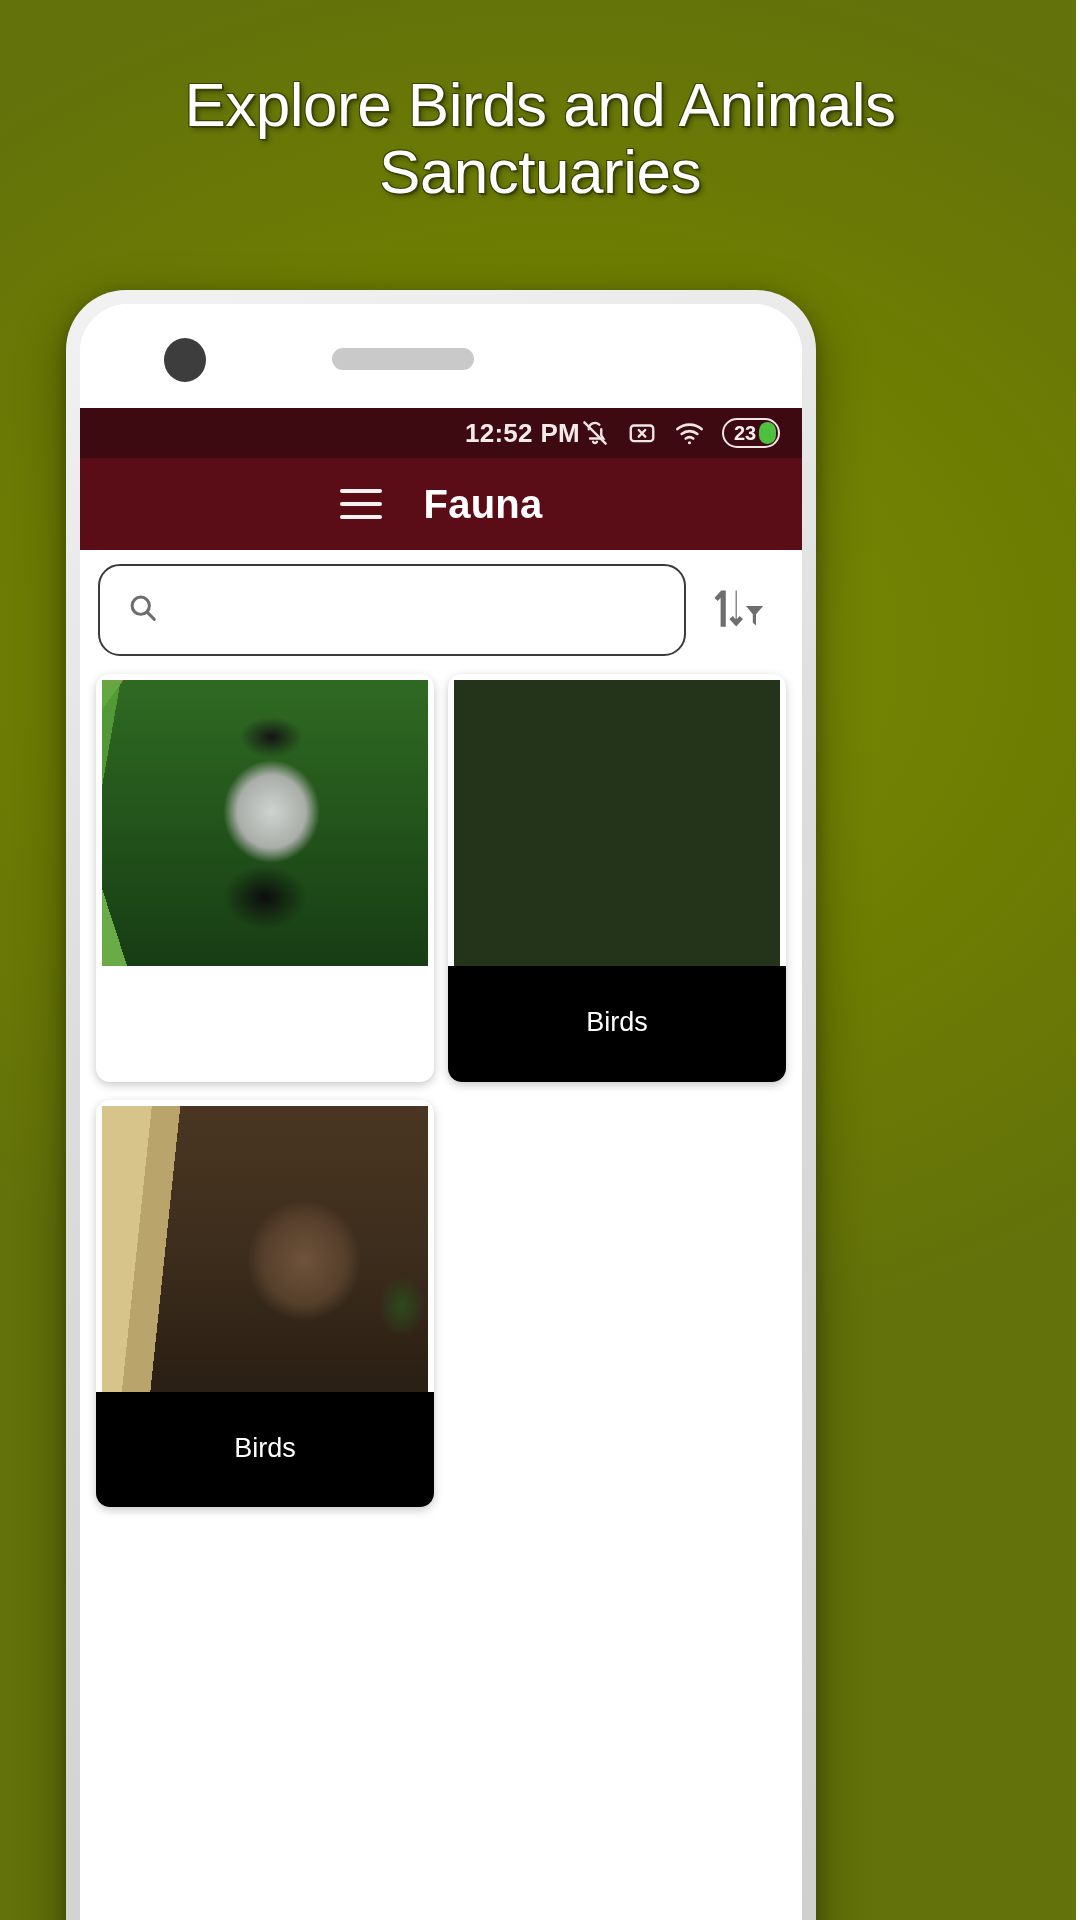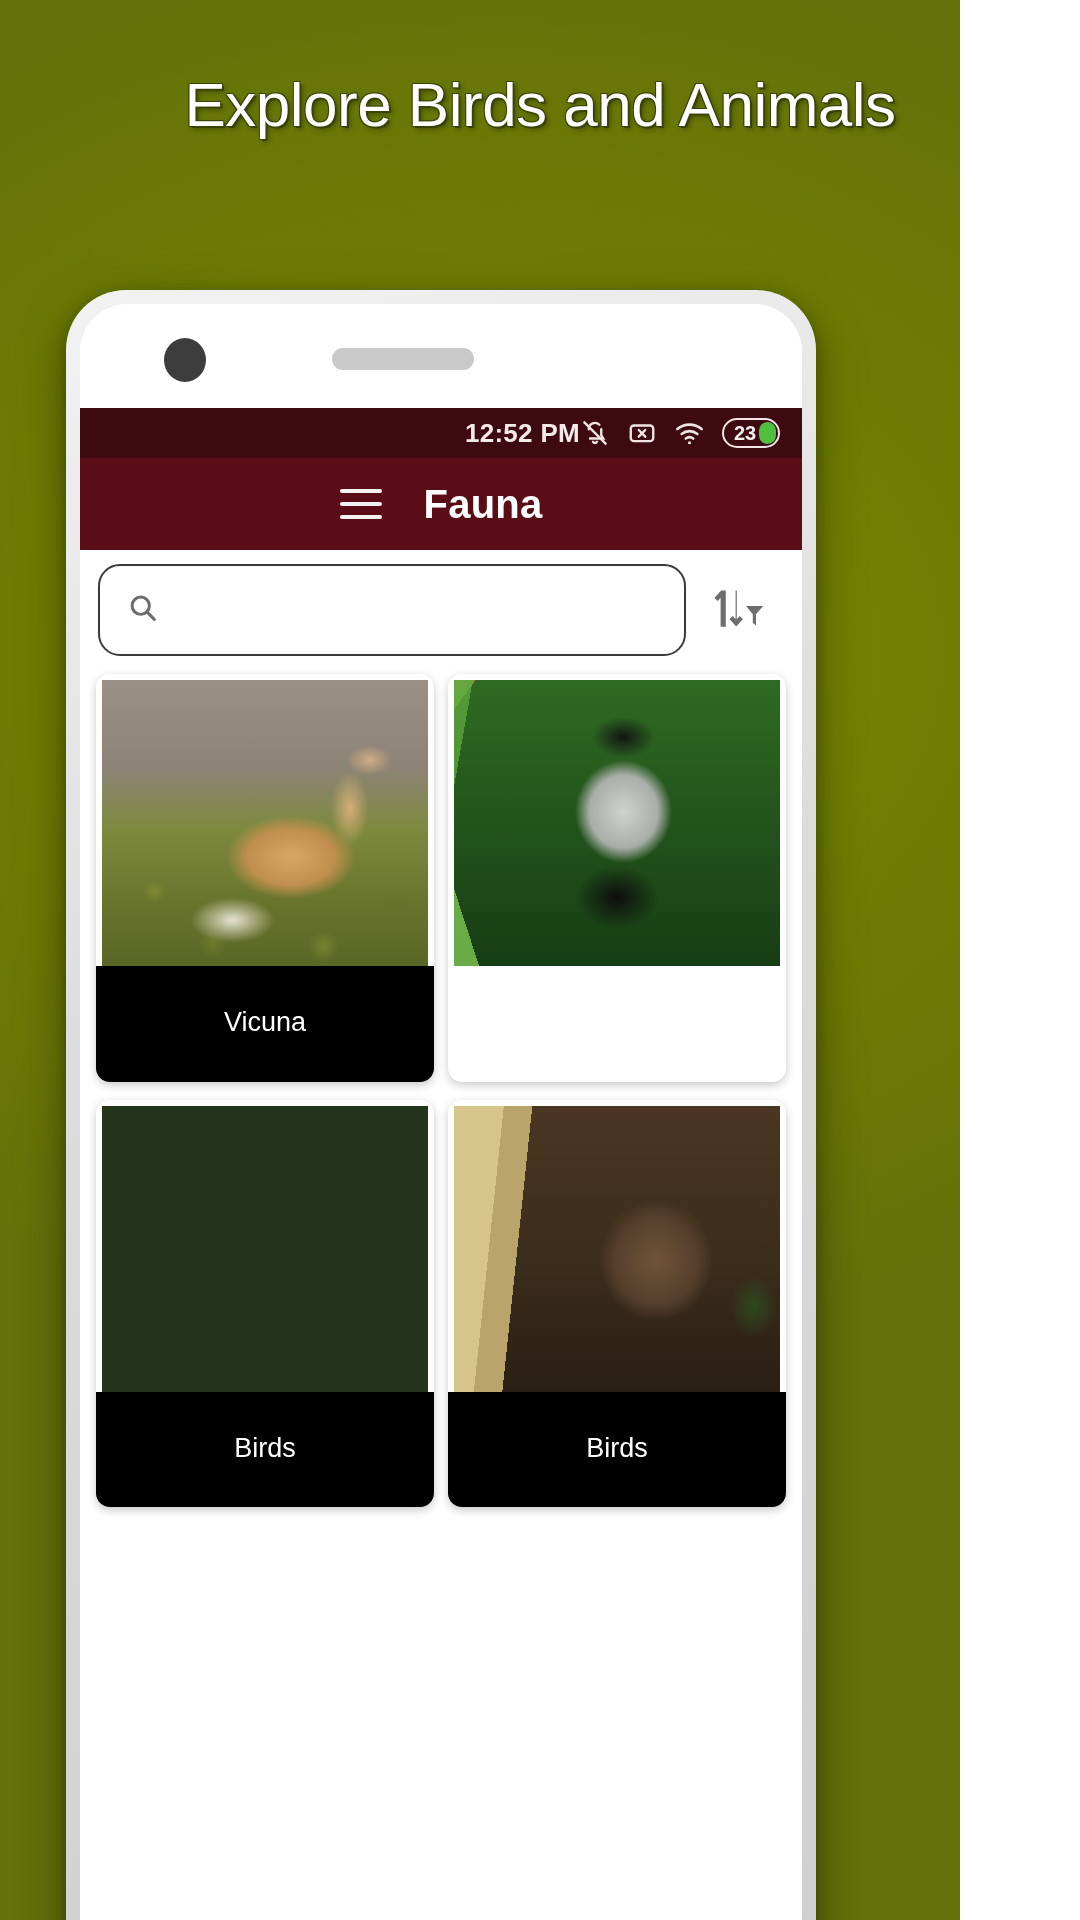--- a/index.html
+++ b/index.html
@@ -5,21 +5,21 @@
   * { margin:0; padding:0; box-sizing:border-box; }
 
   html, body {
     width:1080px; height:1920px;
     overflow:hidden;
     font-family:"Liberation Sans", sans-serif;
   }
 
   #stage {
     position:relative;
-    width:960px; height:1920px;
+    width:1076px; height:1920px;
     background:
       radial-gradient(ellipse 900px 700px at 52% 34%, #7b8c06 0%, #6d7d02 55%, #63720a 100%);
   }
 
   
   .headline {
     position:absolute;
     top:72px; left:0; width:1080px;
     text-align:center;
     font-size:62px;
@@ -266,20 +266,21 @@
       linear-gradient(#4a3622 0%, #3d2d1c 50%, #2a1f14 100%);
   }
 </style>
 </head>
 <body>
 
 <div id="stage">
 
   <div class="headline">
     <div>Explore Birds and Animals</div>
+    <div>Sanctuaries</div>
   </div>
 
   <div id="phone">
     <div id="screen">
 
       <div class="notch-row">
         <div class="camera-dot"></div>
         <div class="speaker-bar"></div>
       </div>
 
@@ -343,24 +344,20 @@
           <svg width="56" height="52" viewBox="0 0 28 26" fill="#6e6e6e">
             <path d="M5.6 3.2 2.2 7.0 3.9 8.5 5.3 6.9 5.3 21.4 7.9 21.4 7.9 3.2Z"></path>
             <path d="M12.8 3.2 12.8 17.6 11.4 16.0 9.7 17.5 13.1 21.3 16.5 17.5 14.8 16.0 13.4 17.6 13.4 3.2Z"></path>
             <path d="M18.0 11.0 26.6 11.0 23.0 15.1 23.0 20.8 21.4 19.4 21.4 15.1Z"></path>
           </svg>
         </div>
       </div>
 
       <div class="grid">
 
-        <div class="card">
-          <div class="card-img img-vicuna"></div>
-          <div class="card-label">Vicuna</div>
-        </div>
 
         <div class="card">
           <div class="card-img img-owl"></div>
         </div>
 
         <div class="card">
           <div class="card-img img-tapeti"></div>
           <div class="card-label">Birds</div>
         </div>
 

